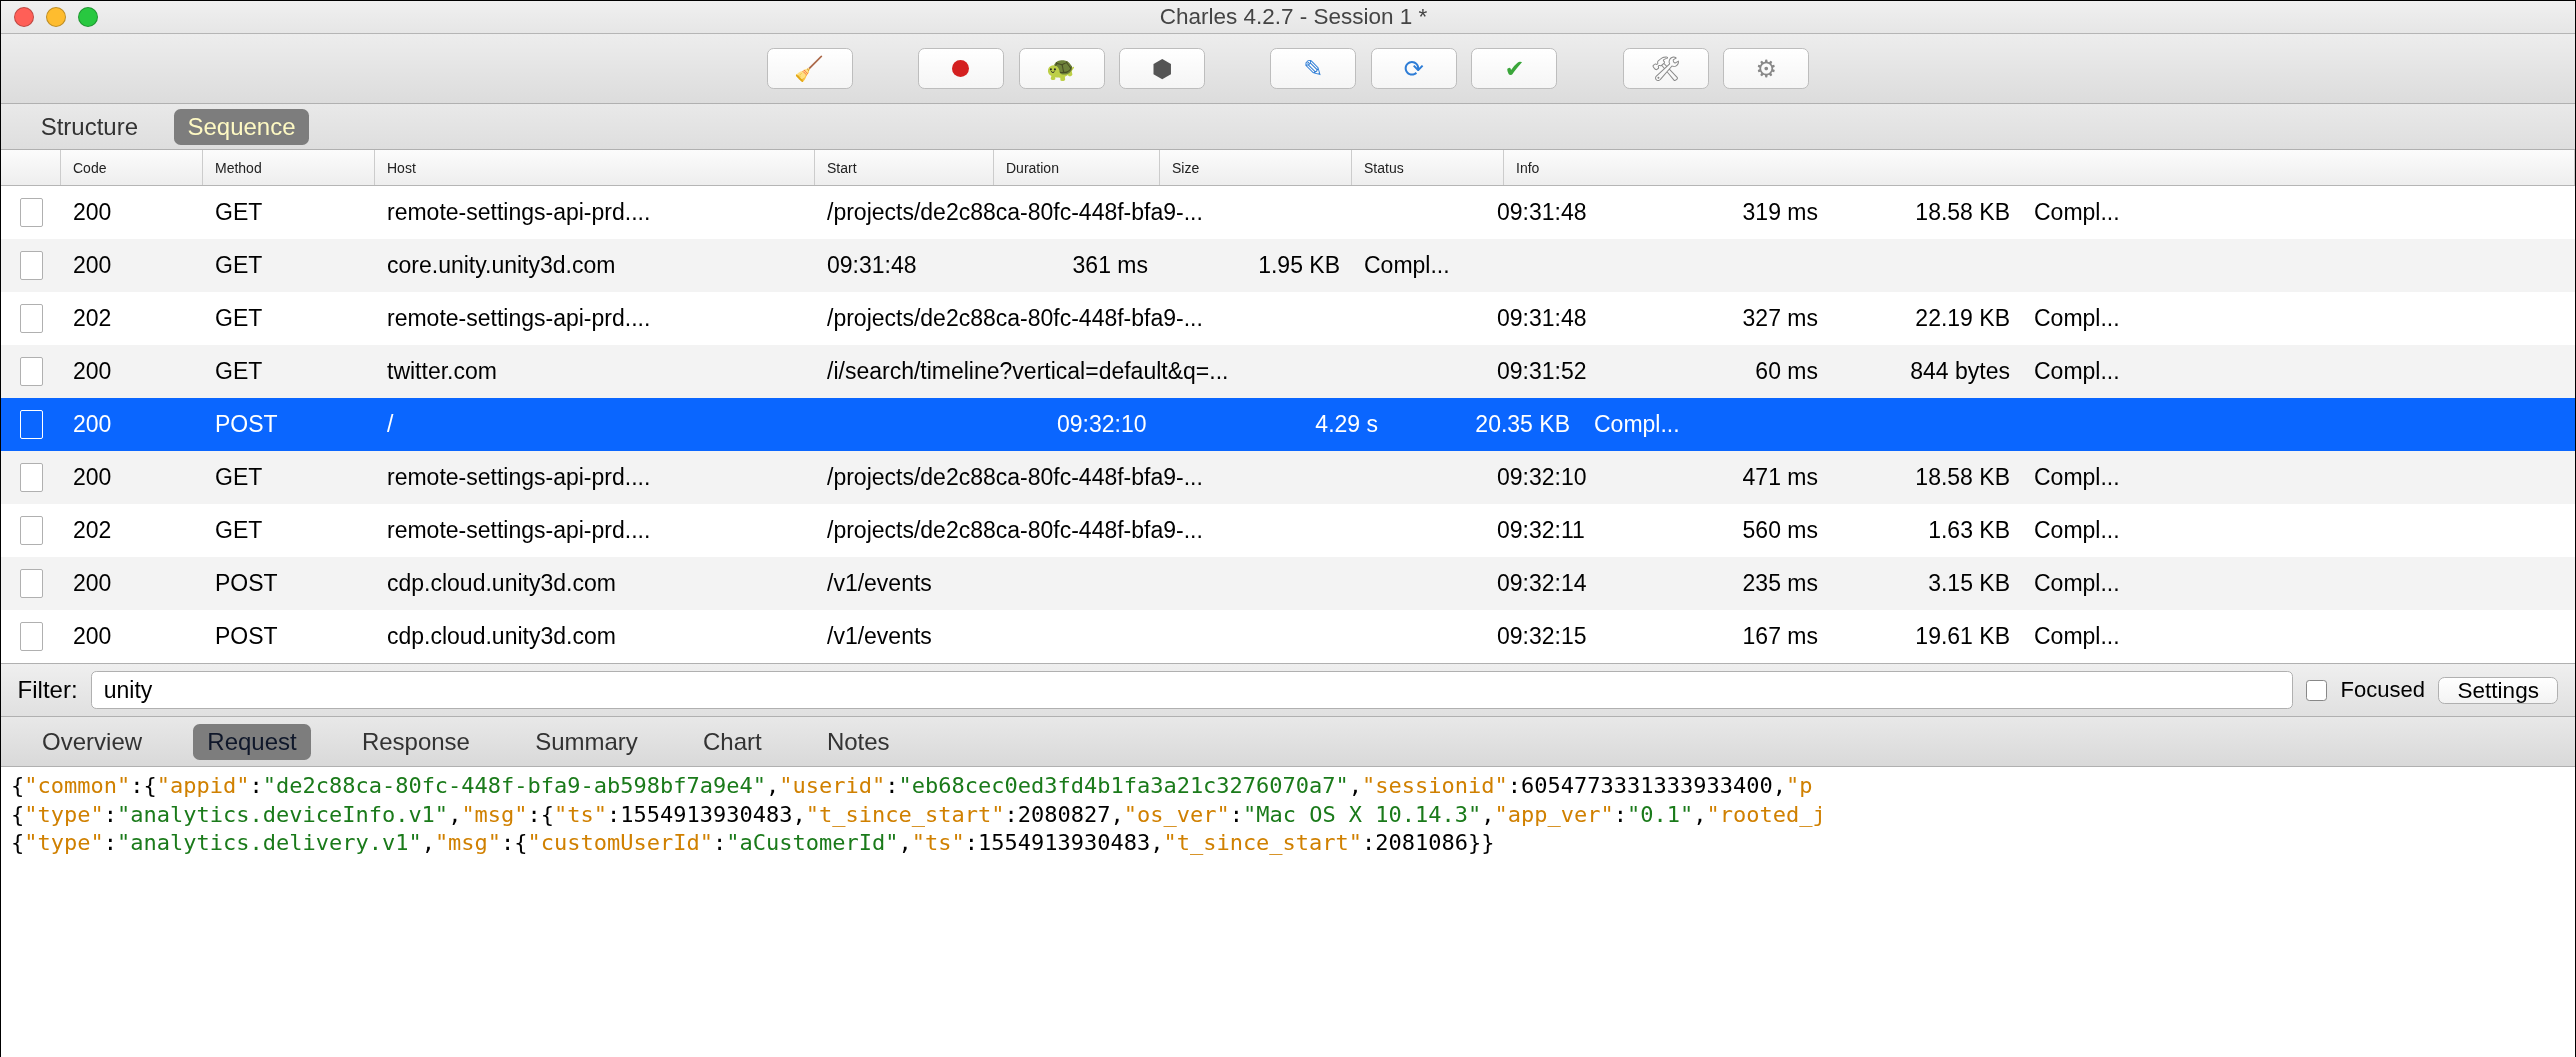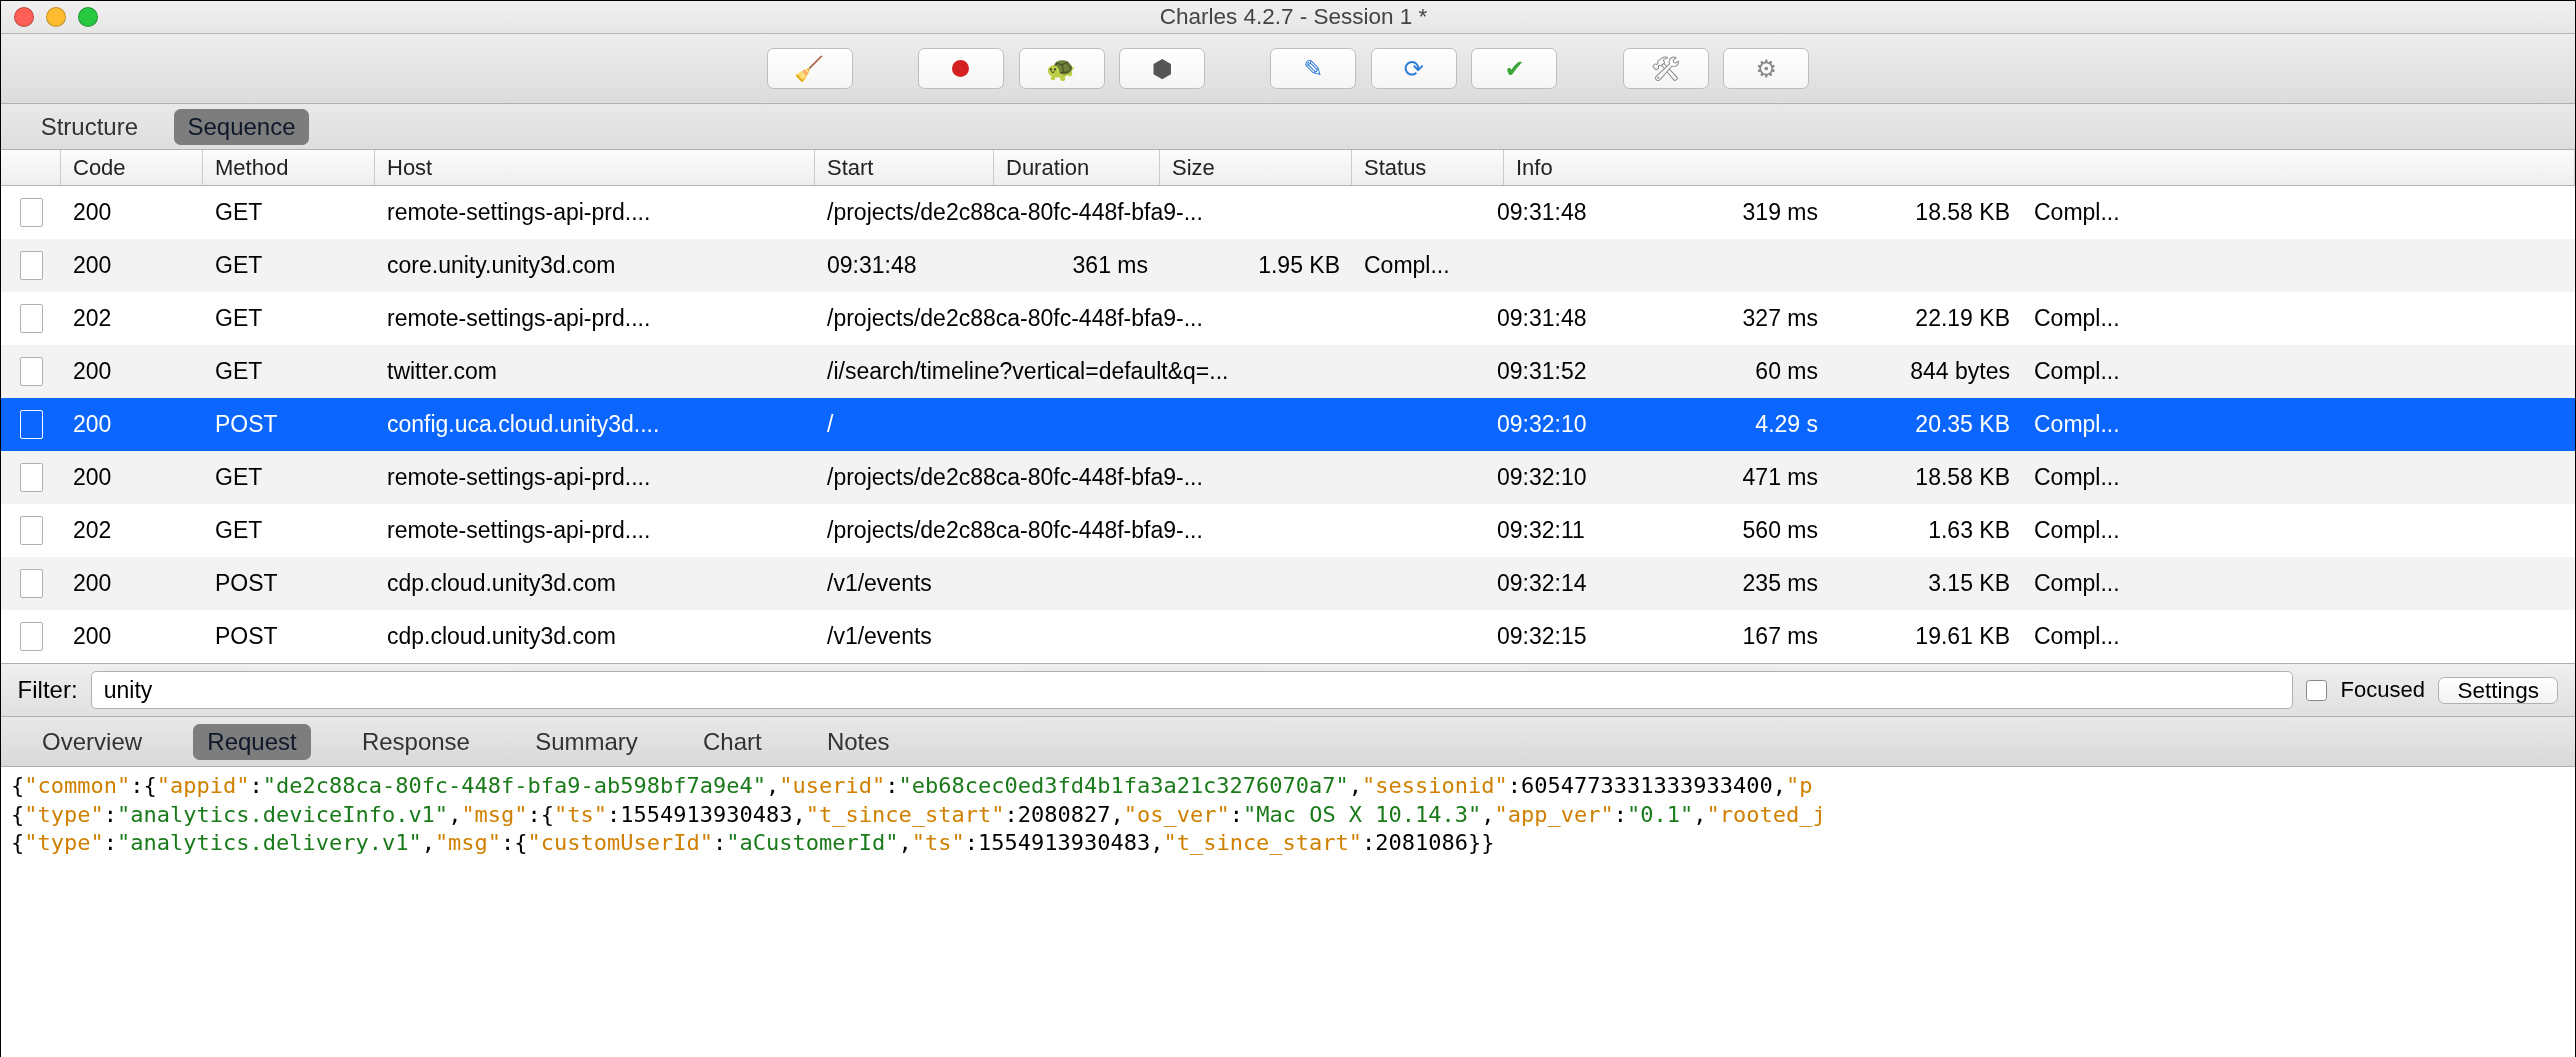--- a/index.html
+++ b/index.html
@@ -51,29 +51,29 @@
 
 
 .viewtabs {
   height:46px;
   background:linear-gradient(#e9e9e9,#dedede);
   border-bottom:0.7px solid #b0b0b0;
   display:flex; align-items:center; gap:23px;
   padding:0 26.5px;
 }
 .vtab { font-size:24px; color:#333; padding:4px 13.2px; border-radius:6.6px; }
-.vtab.active { background:#7d7d7d; color:#0f172a; }
+.vtab.active { background:#7d7d7d; color:#fef9c3; }
 
 
 .thead {
   height:36px;
   background:linear-gradient(#fcfcfc,#eeeeee);
   border-bottom:0.7px solid #b5b5b5;
   display:flex;
-  font-size:22px;
+  font-size:14px;
   color:#222;
 }
 .th { border-right:0.7px solid #ccc; display:flex; align-items:center; padding:0 12px; }
 .c-icon{width:60px;} .c-code{width:142px;} .c-method{width:172px;}
 .c-host{width:440px;} .c-path{width:670px;} .c-start{width:179px;}
 .c-dur{width:166px;} .c-size{width:192px;} .c-status{width:152px;} .c-info{flex:1;text-align:center;}
 
 
 .rows { }
 .row { height:53px; display:flex; align-items:center; font-size:23px; }
@@ -239,21 +239,20 @@
       <div class="cell c-size">844 bytes</div>
       <div class="cell c-status">Compl...</div>
       <div class="cell c-info"></div>
     </div>
     <div class="row sel">
       <div class="cell c-icon">
         <span class="ficon"></span>
       </div>
       <div class="cell c-code">200</div>
       <div class="cell c-method">POST</div>
-      <div class="cell c-host">config.uca.cloud.unity3d....</div>
       <div class="cell c-path">/</div>
       <div class="cell c-start">09:32:10</div>
       <div class="cell c-dur">4.29 s</div>
       <div class="cell c-size">20.35 KB</div>
       <div class="cell c-status">Compl...</div>
       <div class="cell c-info"></div>
     </div>
     <div class="row even">
       <div class="cell c-icon">
         <span class="ficon"></span>

